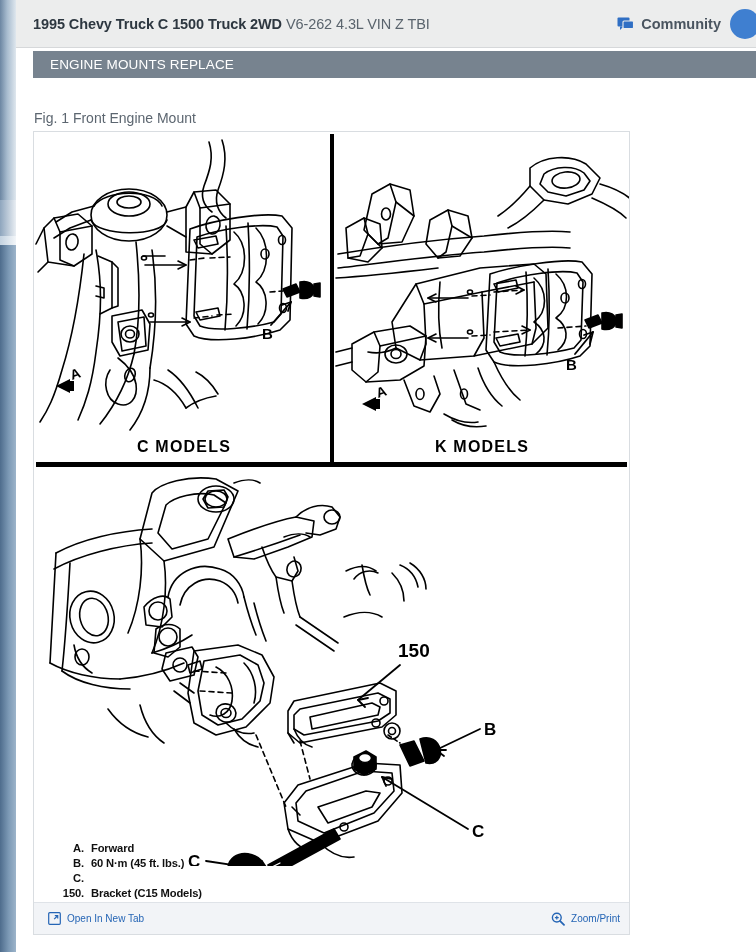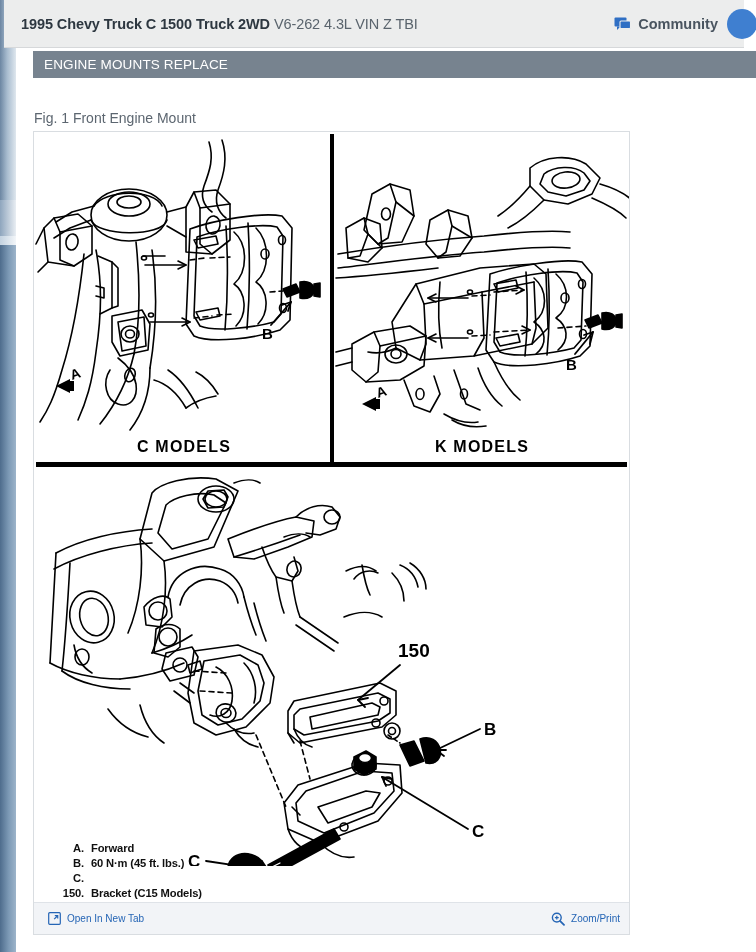--- a/index.html
+++ b/index.html
@@ -39,41 +39,41 @@
     background: linear-gradient(to right, #4e6c8c 0%, #7d9ab6 55%, #9db4ca 100%);
   }
   .edge-strip-highlight {
     position: absolute; left: 0; top: 236px;
     width: 16px; height: 9px;
     background: linear-gradient(to right, #c3d2e0 0%, #f3f6f9 100%);
   }
 
   
   .vehicle-header {
-    position: absolute; left: 4px; top: 0;
+    position: absolute; left: 16px; top: 0;
     width: 740px; height: 48px;
     background: #eceded;
     border-bottom: 1px solid #d6d8da;
     display: flex; align-items: center;
   }
   .vehicle-title {
     margin-left: 17px;
     font-size: 14.5px;
     color: #37424d;
     white-space: nowrap;
     letter-spacing: -0.1px;
   }
   .vehicle-title .v-bold { font-weight: bold; color: #2d3740; }
   .vehicle-title .v-reg  { font-weight: normal; color: #5a646d; }
 
   .community-wrap {
     position: absolute; right: 0; top: 0;
     height: 48px;
     display: flex; align-items: center;
-    padding-right: 0;
+    padding-right: 9px;
   }
   .chat-icon { width: 17px; height: 15px; position: relative; margin-right: 7px; flex: none; }
   .community-label {
     font-size: 14.5px; font-weight: bold; color: #4a5560;
     white-space: nowrap;
   }
   .community-avatar {
     width: 30px; height: 30px; border-radius: 50%;
     background: #3f7fd0;
     margin-left: 9px;
@@ -82,21 +82,21 @@
   }
 
   
   .section-bar {
     position: absolute; left: 33px; top: 51px;
     width: 723px; height: 27px;
     background: #77838f;
     display: flex; align-items: center;
   }
   .section-bar-text {
-    margin-left: 11px;
+    margin-left: 17px;
     color: #ffffff;
     font-size: 13.5px;
     letter-spacing: 0.15px;
     white-space: nowrap;
   }
 
   
   .fig-caption {
     position: absolute; left: 34px; top: 110px;
     font-size: 14px; color: #5c6670;

